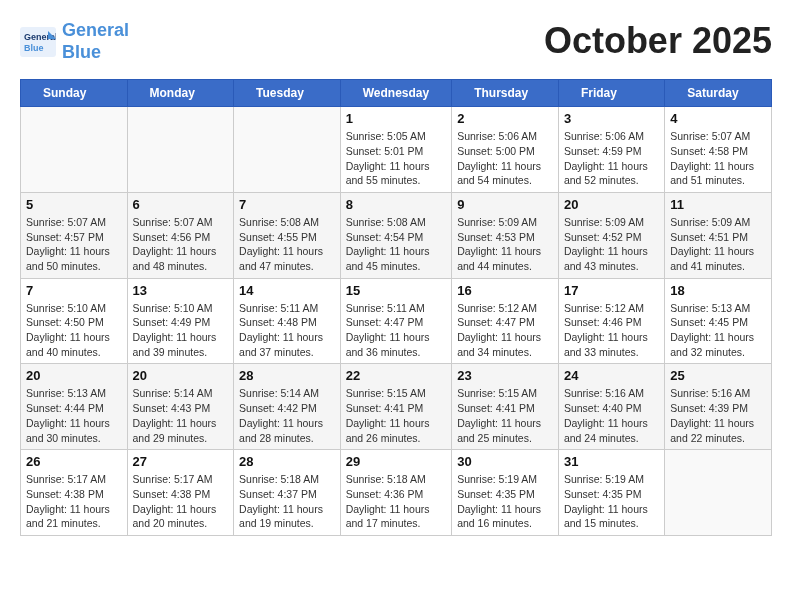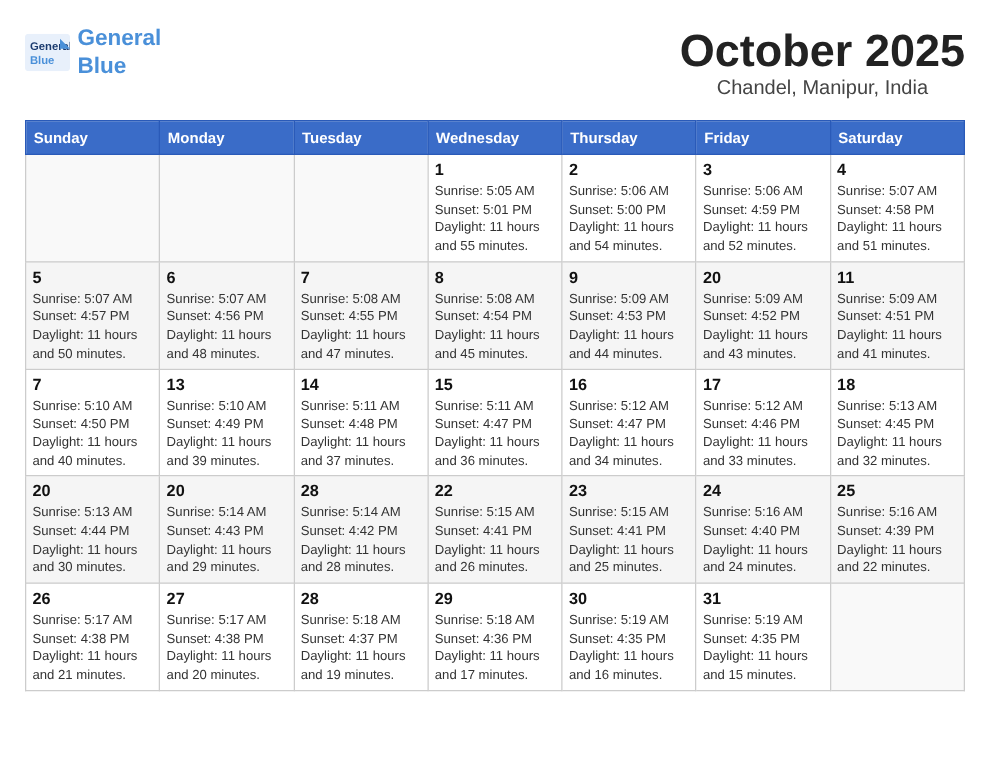--- a/index.html
+++ b/index.html
@@ -28,41 +28,41 @@
       line-height: 1.2;
     }
     .logo-text span {
       color: #4a90d9;
     }
     .logo-icon {
       width: 36px;
       height: 30px;
     }
     .title-block {
-      text-align: center;
+      text-align: right;
     }
     .month-title {
       font-size: 36px;
       font-weight: bold;
       color: #222;
     }
     .subtitle {
       font-size: 16px;
       color: #444;
     }
     .calendar {
       width: 100%;
       border-collapse: collapse;
       font-size: 11px;
     }
     .calendar th {
       background-color: #3a6cc8;
       color: #fff;
       text-align: left;
-      padding: 6px 6px;
+      padding: 6px 22px;
       font-size: 12px;
       font-weight: bold;
       border: 1px solid #2a5ab8;
     }
     .calendar td {
       border: 1px solid #ccc;
       vertical-align: top;
       padding: 4px 5px;
       width: 107px;
       min-height: 80px;
@@ -101,21 +101,20 @@
       <polygon points="28,4 36,12 28,12" fill="#4a90d9"></polygon>
     </svg>
     <div>
       <div class="logo-text">
         <span>General</span><br><span style="color:#4a90d9">Blue</span>
       </div>
     </div>
   </div>
   <div class="title-block">
     <div class="month-title">October 2025</div>
-    <div class="subtitle">Chandel, Manipur, India</div>
   </div>
 </div>
 
 <table class="calendar">
   <thead>
     <tr>
     <th>Sunday</th>
         <th>Monday</th>
         <th>Tuesday</th>
         <th>Wednesday</th>

